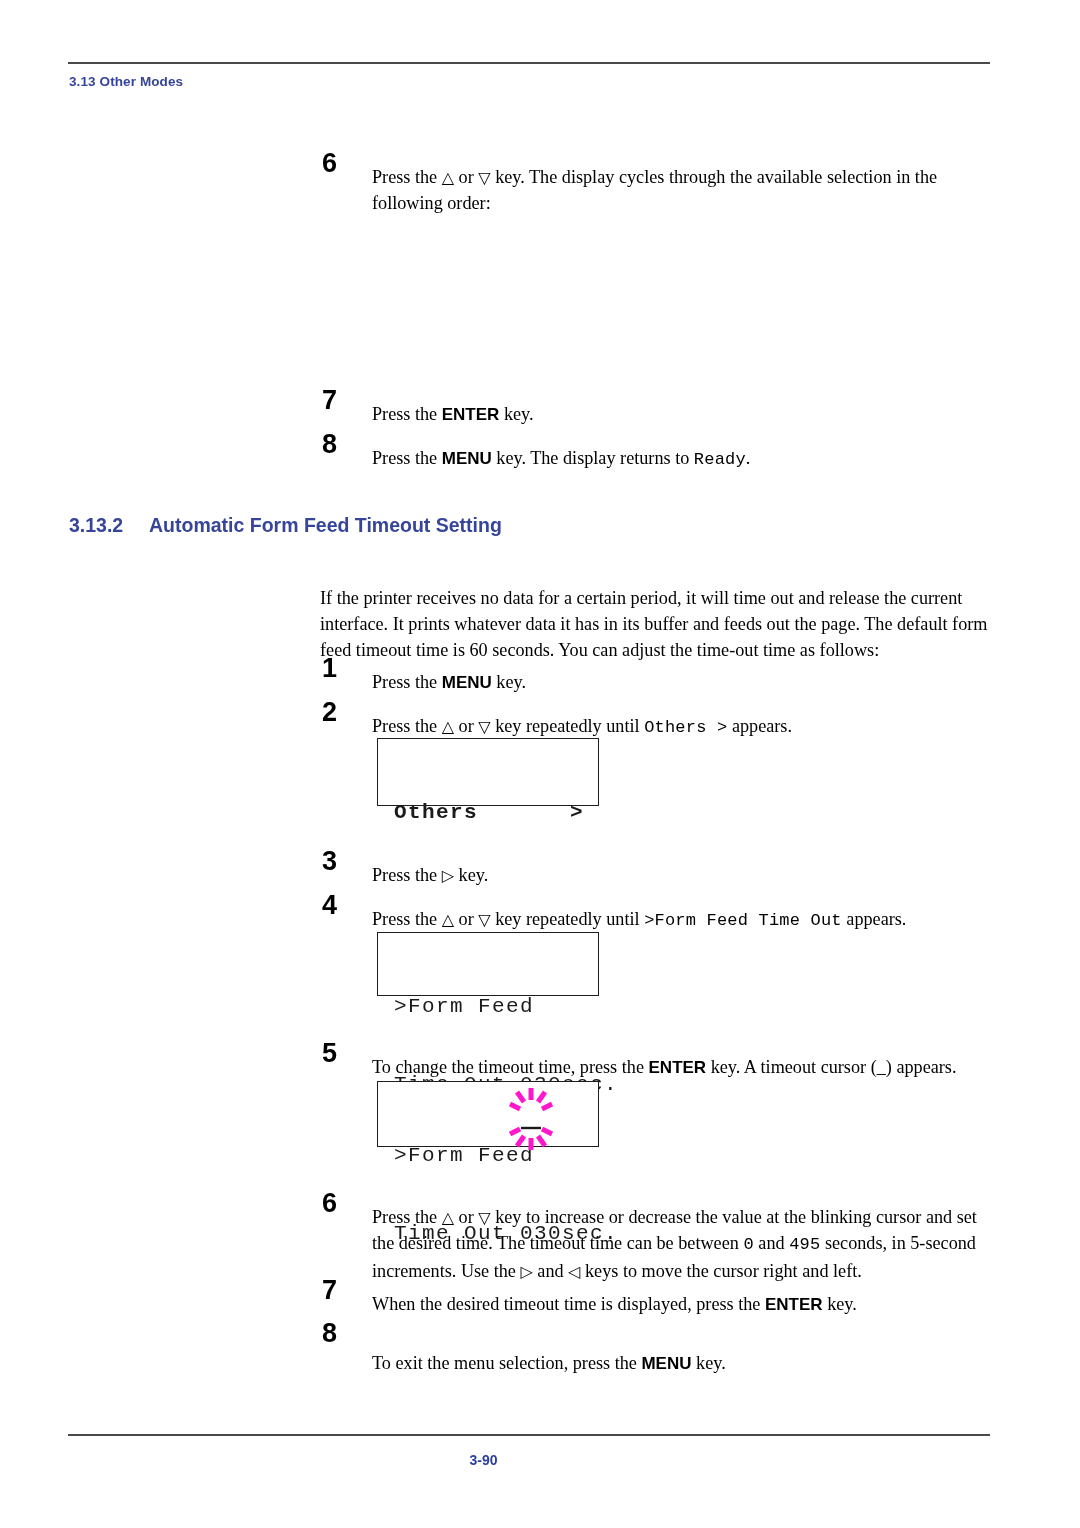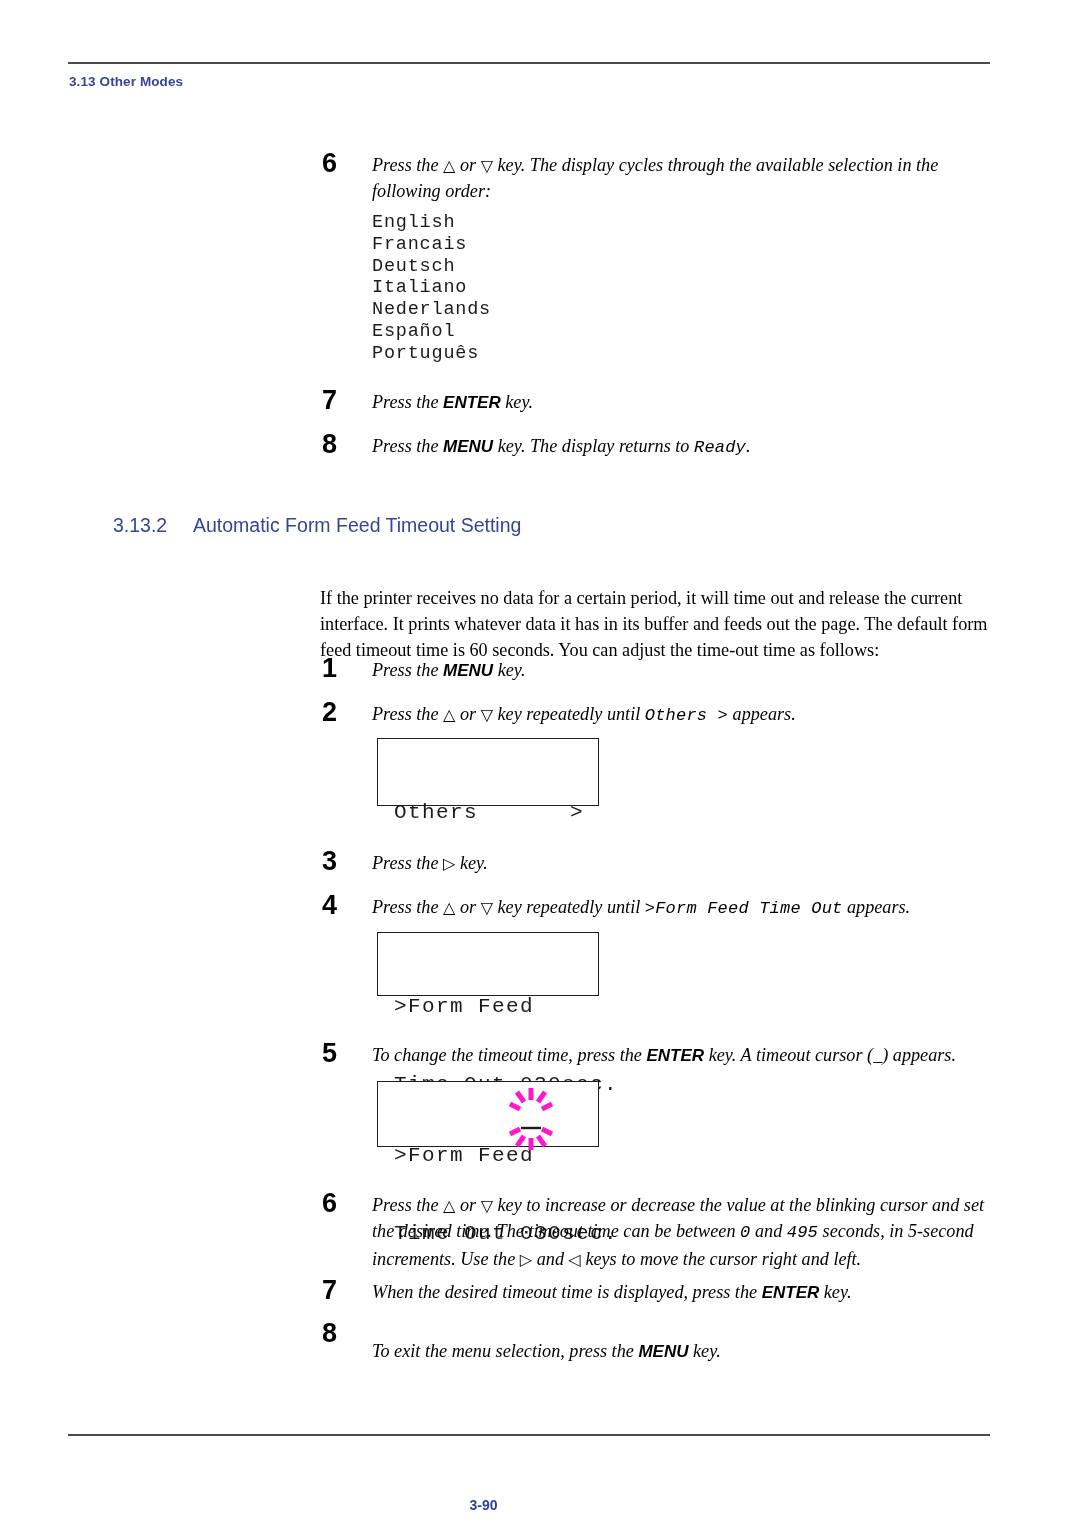--- a/index.html
+++ b/index.html
@@ -55,34 +55,32 @@
   .footer-page {
     position: absolute;
     left: 0;
     top: 1452px;
     width: 967px;
     text-align: center;
     font-family: "Liberation Sans", "DejaVu Sans", sans-serif;
     font-weight: bold;
     font-size: 14px;
     color: #2b3f9e;
-    margin-top: 45px;
   }
 
   
   .section-heading {
     position: absolute;
     left: 69px;
     top: 514px;
     font-family: "Liberation Sans", "DejaVu Sans", sans-serif;
-    font-weight: normal;
+    font-weight: bold;
     font-size: 19.5px;
     color: #36459a;
     white-space: nowrap;
-    margin-left: 44px;
   }
   .section-heading .sec-num {
     display: inline-block;
     width: 80px;
   }
 
   
   .step {
     position: absolute;
     display: block;
@@ -95,26 +93,25 @@
     text-align: left;
     font-family: "Liberation Sans", "DejaVu Sans", sans-serif;
     font-weight: bold;
     font-size: 27px;
     line-height: 30px;
     color: #000;
   }
   .step-body {
     position: absolute;
     left: 50px;
-    top: 4px;
+    top: 16px;
     font-family: "Liberation Serif", "DejaVu Serif", serif;
     font-size: 18.2px;
     line-height: 26px;
     color: #000;
-    font-style: italic;
   }
 
   
   .para {
     position: absolute;
     font-family: "Liberation Serif", "DejaVu Serif", serif;
     font-size: 18.2px;
     line-height: 26px;
     color: #000;
   }
@@ -188,29 +185,20 @@
   <div class="header-title">3.13 Other Modes</div>
 
   <div class="step" style="left:322px; top:148px;">
     <div class="step-num">6</div>
     <div class="step-body" style="width:620px;">
       <span>Press the </span><span class="tri">△</span><span> or </span><span class="tri">▽</span><span> key. The display cycles through the available selection in the</span><br>
       <span>following order:</span>
     </div>
   </div>
 
-  <div class="lang-list">
-    <div>English</div>
-    <div>Francais</div>
-    <div>Deutsch</div>
-    <div>Italiano</div>
-    <div>Nederlands</div>
-    <div>Español</div>
-    <div>Português</div>
-  </div>
 
   <div class="step" style="left:322px; top:385px;">
     <div class="step-num">7</div>
     <div class="step-body" style="width:620px;">
       <span>Press the </span><span class="kbd">ENTER</span><span> key.</span>
     </div>
   </div>
 
   <div class="step" style="left:322px; top:429px;">
     <div class="step-num">8</div>
@@ -236,21 +224,21 @@
     </div>
   </div>
 
   <div class="step" style="left:322px; top:697px;">
     <div class="step-num">2</div>
     <div class="step-body" style="width:680px;">
       <span>Press the </span><span class="tri">△</span><span> or </span><span class="tri">▽</span><span> key repeatedly until </span><span class="mono">Others  &gt;</span><span> appears.</span>
     </div>
   </div>
 
-  <div class="lcd" style="left:377px; top:738px; width:222px; height:68px;">
+  <div class="lcd" style="left:377px; top:738px; width:222px; height:68px;font-weight:bold;">
     <span class="row" style="width:190px;"><span>Others</span><span class="gt-right">&gt;</span></span>
     <span class="row"></span>
   </div>
 
   <div class="step" style="left:322px; top:846px;">
     <div class="step-num">3</div>
     <div class="step-body" style="width:620px;">
       <span>Press the </span><span class="tri">▷</span><span> key.</span>
     </div>
   </div>

